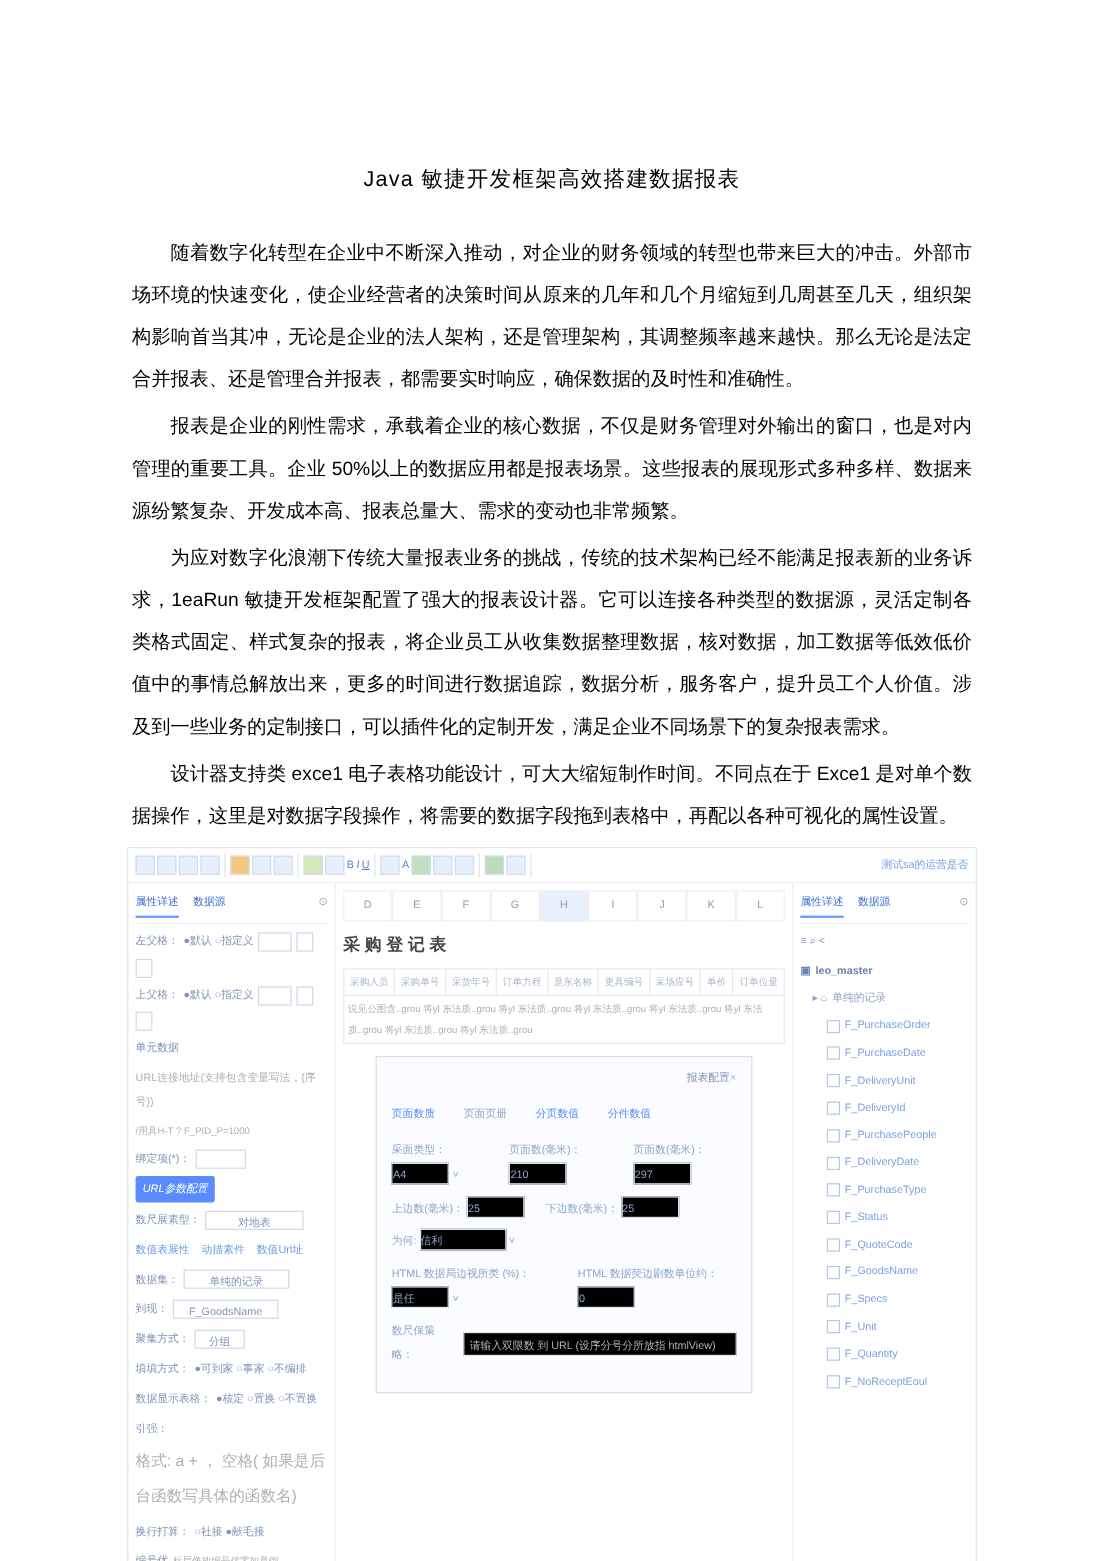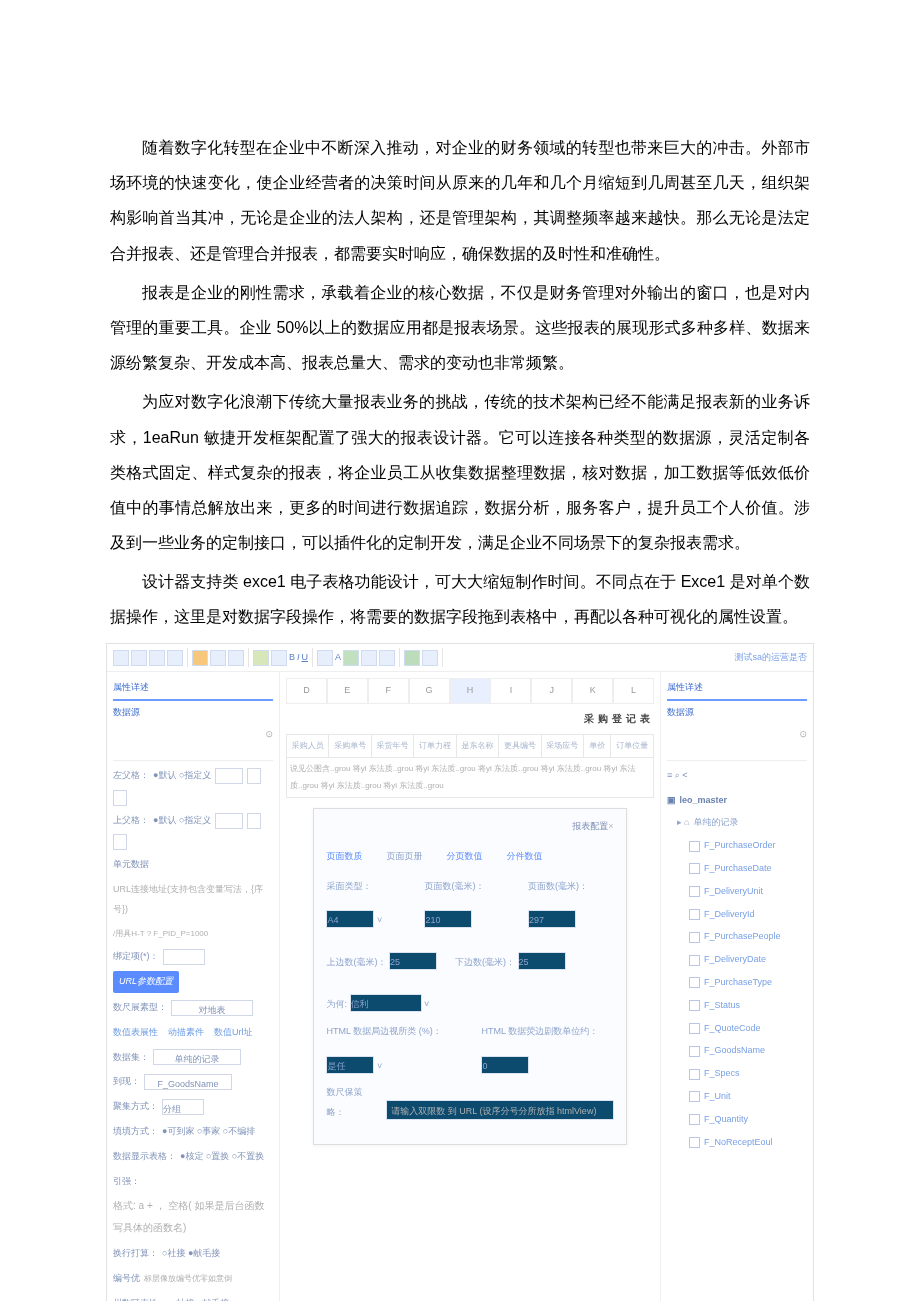--- a/index.html
+++ b/index.html
@@ -54,58 +54,59 @@
     display: flex;
   }
   .side-panel {
     width: 160px;
     padding: 6px;
     border-right: 1px solid #eee;
     color: #6a82b0;
   }
   .side-panel.right { border-right:none; border-left:1px solid #eee; width:140px;}
   .tabrow {
-    display:flex; gap:2px; font-size:9px; color:#3b6bd0; border-bottom:1px solid #eee; padding-bottom:15px;flex-direction:column;
+    display:flex; gap:12px; font-size:9px; color:#3b6bd0; border-bottom:1px solid #eee; padding-bottom:4px;
   }
   .tabrow .active { color:#3b6bd0; border-bottom:2px solid #6d9bff; padding-bottom:1px;}
   .field-row { margin:5px 0; color:#8093b8; display:flex; gap:4px; align-items:center; flex-wrap:wrap;}
   .field-row label { color:#8093b8; }
   .sel {
     border:1px solid #d0d8e8; background:#fff; height:14px; min-width:26px; display:inline-block;
   }
   .btn-blue {
     background:#5a8cff; color:#fff; padding:1px 6px; border-radius:2px;font-style:italic;
   }
   .center-area { flex:1; padding:6px; }
   .col-headers { display:flex; gap:0; font-size:9px; color:#999; text-align:center;}
   .col-headers span { flex:1; border:1px solid #eee; padding:2px 0;}
-  .sheet-title { text-align:right; font-weight:bold; color:#444; padding:4px 0; letter-spacing:4px; font-size:10px;}
+  .sheet-title { text-align:left; font-weight:bold; color:#444; padding:4px 0; letter-spacing:4px; font-size:14px;}
   .tbl { width:100%; border-collapse:collapse; font-size:8px; color:#a9b6cd;}
   .tbl th, .tbl td { border:1px solid #e8e8e8; padding:2px 3px; font-weight:normal;}
   .dialog {
     margin:10px auto; width:78%; border:1px solid #ddd; background:#fafcff; padding:8px 12px 14px;
     box-shadow: 0 1px 4px rgba(0,0,0,0.05);
   }
   .dialog-title { color:#7f90b4; padding-bottom:4px;}
   .dlg-tabs { display:flex; gap:24px; color:#8ea3cb; margin:6px 0 10px; font-size:9px;}
   .dlg-tabs .t-active { color:#5a8cff; }
   .dlg-row { display:flex; gap:18px; margin:7px 0; color:#8ea3cb; align-items:center;}
-  .dlg-row .inp { border:1px solid #dbe3f0; background:#0c4a6e; height:16px; width:46px; display:inline-block;margin-top:14px;}
+  .dlg-row .inp { border:1px solid #dbe3f0; background:#000000; height:16px; width:46px; display:inline-block;}
   .dlg-row .inp.wide { width:70px;}
   .dlg-row .inp.long { width:280px;}
   .tree-row { margin:3px 0; color:#79a0e6; display:flex; align-items:center; gap:4px;}
   .tree-row .box { width:9px; height:9px; border:1px solid #b8c8e4; display:inline-block;}
   .tree-root { color:#6a82b0; font-weight:bold;}
   .muted { color:#b0b0b0;}
   .toolbar-right { color:#7aa0e8; }
 </style>
 </head>
 <body>
 
 <div class="page">
+  <div class="title">Java 敏捷开发框架高效搭建数据报表</div>
 
   <p class="para">随着数字化转型在企业中不断深入推动，对企业的财务领域的转型也带来巨大的冲击。外部市场环境的快速变化，使企业经营者的决策时间从原来的几年和几个月缩短到几周甚至几天，组织架构影响首当其冲，无论是企业的法人架构，还是管理架构，其调整频率越来越快。那么无论是法定合并报表、还是管理合并报表，都需要实时响应，确保数据的及时性和准确性。</p>
   <p class="para">报表是企业的刚性需求，承载着企业的核心数据，不仅是财务管理对外输出的窗口，也是对内管理的重要工具。企业 50%以上的数据应用都是报表场景。这些报表的展现形式多种多样、数据来源纷繁复杂、开发成本高、报表总量大、需求的变动也非常频繁。</p>
   <p class="para">为应对数字化浪潮下传统大量报表业务的挑战，传统的技术架构已经不能满足报表新的业务诉求，1eaRun 敏捷开发框架配置了强大的报表设计器。它可以连接各种类型的数据源，灵活定制各类格式固定、样式复杂的报表，将企业员工从收集数据整理数据，核对数据，加工数据等低效低价值中的事情总解放出来，更多的时间进行数据追踪，数据分析，服务客户，提升员工个人价值。涉及到一些业务的定制接口，可以插件化的定制开发，满足企业不同场景下的复杂报表需求。</p>
   <p class="para">设计器支持类 exce1 电子表格功能设计，可大大缩短制作时间。不同点在于 Exce1 是对单个数据操作，这里是对数据字段操作，将需要的数据字段拖到表格中，再配以各种可视化的属性设置。</p>
 
   <div class="screenshot">
     <div class="toolbar">
       <div class="toolbar-left">
         <span class="tb-group">
@@ -184,33 +185,33 @@
         <div class="field-row">
             <label>数据集：</label>
             <span class="sel" style="min-width:86px;text-align:center">单纯的记录</span>
           </div>
         <div class="field-row">
             <label>到现：</label>
             <span class="sel" style="min-width:86px;text-align:center">F_GoodsName</span>
           </div>
         <div class="field-row">
             <label>聚集方式：</label>
-            <span class="sel" style="min-width:40px;text-align:left">分组</span>
+            <span class="sel" style="min-width:40px;text-align:center">分组</span>
           </div>
         <div class="field-row">
             <label>填填方式：</label>
             <span>●可到家  ○事家  ○不编排</span>
           </div>
         <div class="field-row">
             <label>数据显示表格：</label>
             <span>●核定  ○置换  ○不置换</span>
           </div>
         <div class="field-row">
             <label>引强：</label>
-            <span class="muted" style="font-size:10px">格式: a + ， 空格( 如果是后台函数写具体的函数名)</span>
+            <span class="muted" style="font-size:13px">格式: a + ， 空格( 如果是后台函数写具体的函数名)</span>
           </div>
         <div class="field-row">
             <label>换行打算：</label>
             <span>○社接  ●献毛接</span>
           </div>
         <div class="field-row">
             <label>编号优</label>
             <span class="muted" style="font-size:8px">标层像放编号优零如意倒</span>
           </div>
         <div class="field-row">

